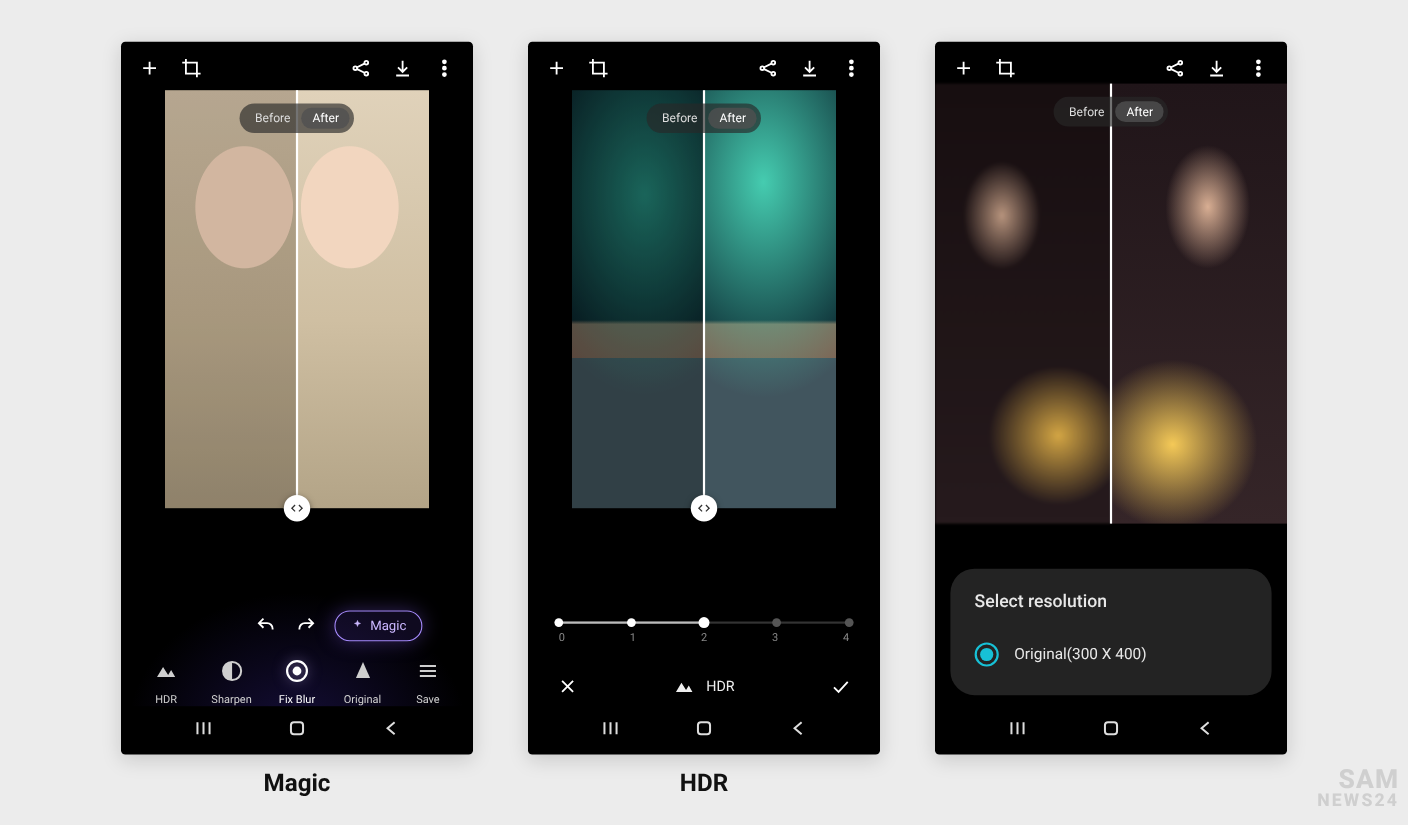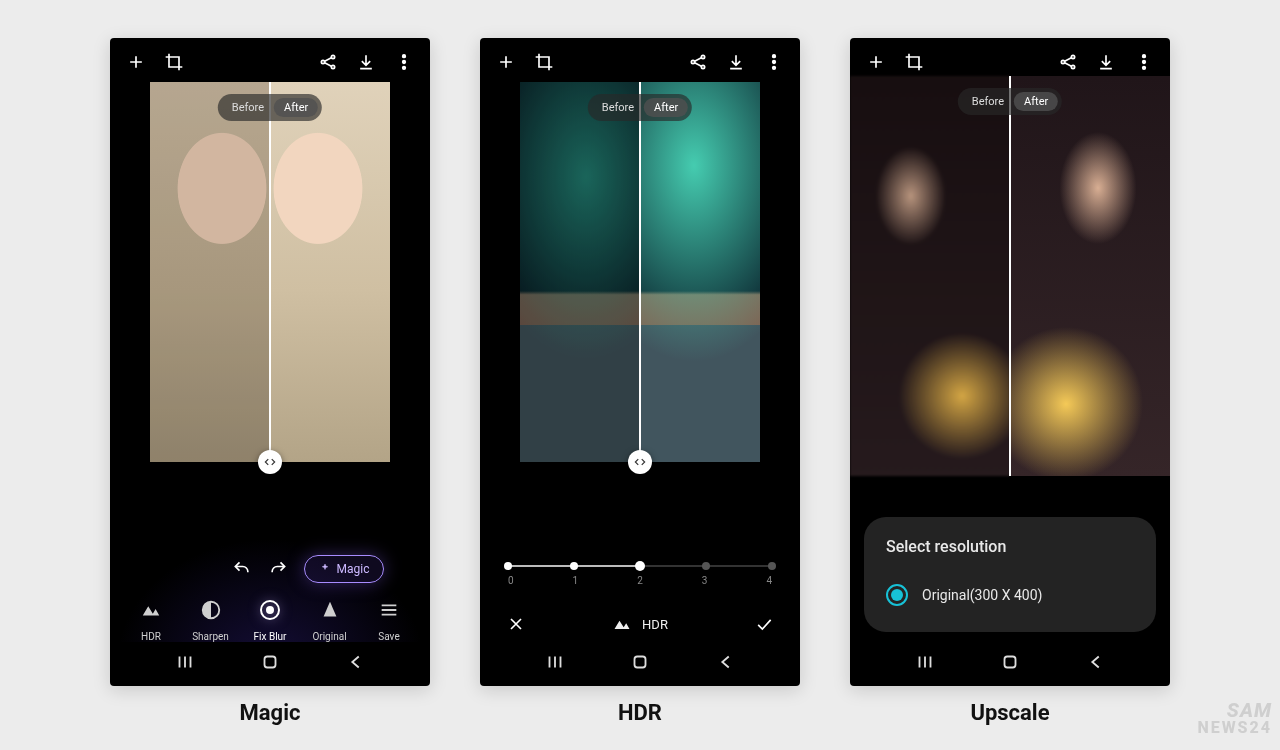--- a/index.html
+++ b/index.html
@@ -45,21 +45,21 @@
   .watermark {
     position: absolute;
     right: 8px;
     bottom: 14px;
     text-align: right;
     font-weight: 800;
     color: #cfcfcf;
     line-height: 1;
     user-select: none;
   }
-  .watermark .w1 { font-size: 20px; letter-spacing: 1px; font-style: italic; }
+  .watermark .w1 { font-size: 24px; letter-spacing: 1px; }
   .watermark .w2 { font-size: 16px; letter-spacing: 2px; }
 
   
   .topbar {
     display: flex;
     justify-content: space-between;
     align-items: center;
     padding: 14px 16px 10px 16px;
     color: #fff;
   }
@@ -515,19 +515,18 @@
       <span class="navbtn">
           <svg viewBox="0 0 24 24">
             <path d="M15 6l-7 6 7 6"></path>
           </svg>
         </span>
     </div>
   </div>
 
   <div class="caption c1">Magic</div>
   <div class="caption c2">HDR</div>
-  <div class="caption c3">Upscale</div>
 
   <div class="watermark">
     <div class="w1">SAM</div>
     <div class="w2">NEWS24</div>
   </div>
 </div>
 
 </body></html>

